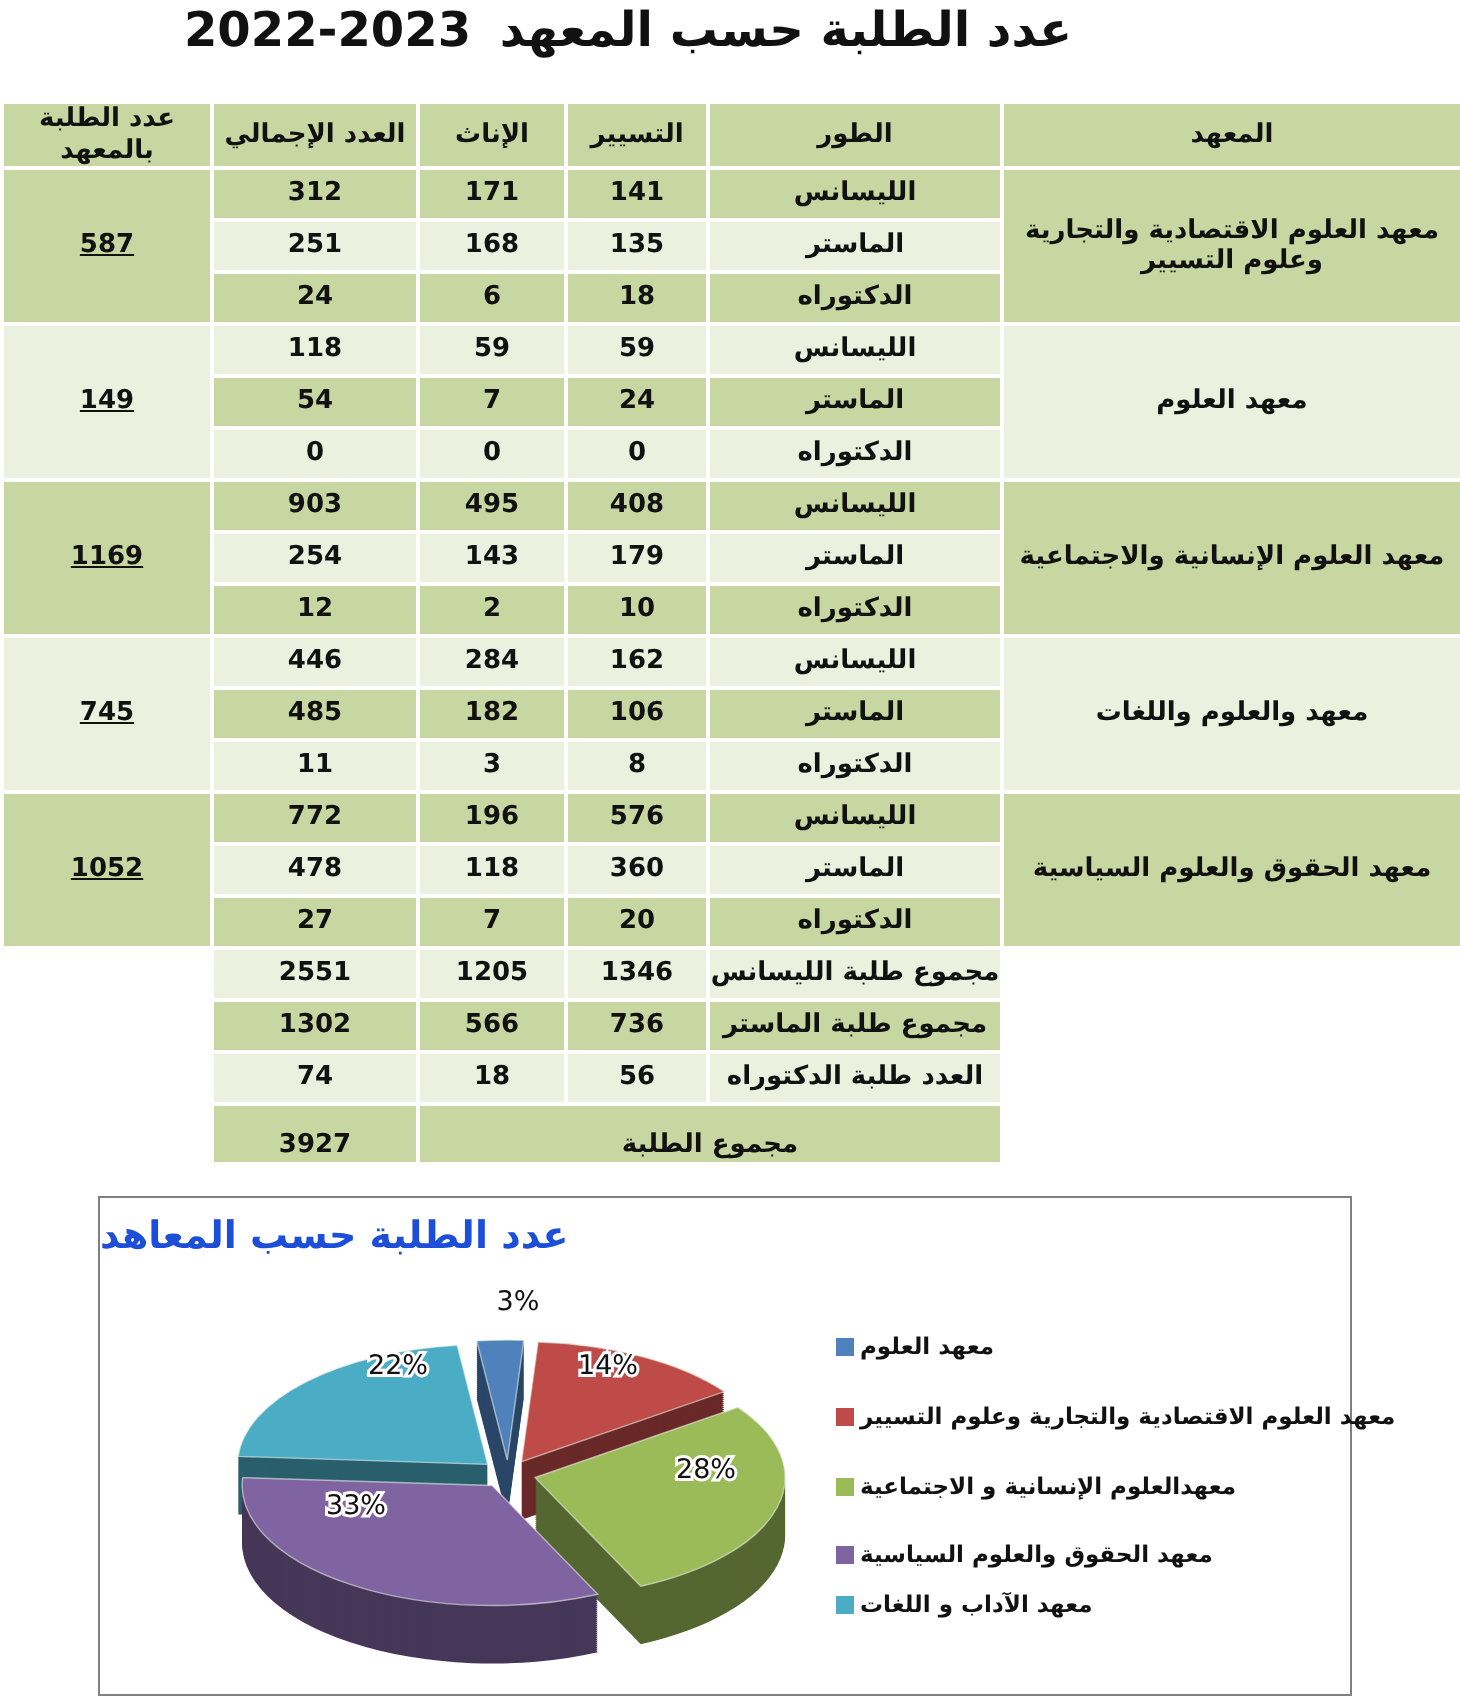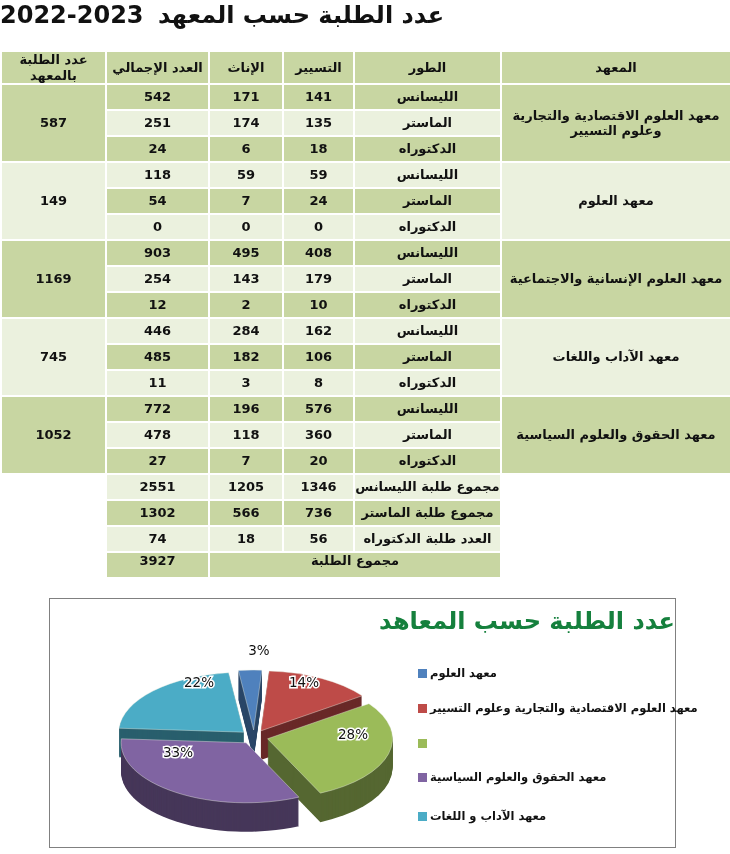--- a/index.html
+++ b/index.html
@@ -4,48 +4,48 @@
 <style>
   html,body{margin:0;padding:0;}
   body{
     width:730px;height:854px;position:relative;background:#ffffff;
     font-family:"DejaVu Sans",sans-serif;color:#111111;overflow:hidden;
   }
   :root{
     --row-dark:#C8D6A2; --row-light:#EBF1DE; --grid:#ffffff; --txt:#111111;
   }
   .page-title{
-    position:absolute;top:1px;left:0;width:628px;text-align:left;
+    position:absolute;top:1px;left:0;width:628px;text-align:center;
     direction:rtl;font-size:24px;font-weight:bold;letter-spacing:0;
   }
   .page-title .years{padding-right:6px;}
   table.students{
     position:absolute;top:50px;left:0;width:730px;
     border-collapse:collapse;table-layout:fixed;direction:rtl;
   }
   table.students th, table.students td{
     font-weight:bold;font-size:13px;text-align:center;vertical-align:middle;
     padding:0;border:2px solid var(--grid);color:var(--txt);line-height:1.2;
   }
   table.students thead tr{height:26px;}
   table.students tbody tr{height:26px;}
   tr.grand-row{height:34px;}
   td.dark, th.hdr{background:var(--row-dark);}
   td.light{background:var(--row-light);}
   td.c-inst{vertical-align:top;padding-top:3px;font-size:12.5px;line-height:1.3;}
-  td.c-ltot{vertical-align:top;padding-top:5px;}
+  td.c-ltot{vertical-align:top;padding-top:5px;text-decoration:underline;}
   td.c-empty{background:#ffffff;border:none;}
-  tr.grand-row td{vertical-align:top;padding-top:0;}
+  tr.grand-row td{vertical-align:top;padding-top:12px;}
   .chart-box{
     position:absolute;left:49px;top:598px;width:625px;height:248px;
     border:1px solid #808080;background:#ffffff;
   }
   .chart-title{
-    position:absolute;top:8px;left:0;width:100%;text-align:right;
-    direction:rtl;font-size:24px;font-weight:bold;color:#15803d;
+    position:absolute;top:8px;left:0;width:100%;text-align:left;
+    direction:rtl;font-size:19px;font-weight:bold;color:#1d4ed8;
   }
   .pie-svg{position:absolute;left:0;top:0;}
   .legend-item{
     position:absolute;left:368px;display:flex;align-items:center;gap:3px;height:18px;
   }
   .legend-marker{width:9px;height:9px;display:inline-block;flex:0 0 9px;}
   .legend-label{
     font-size:11.5px;font-weight:bold;white-space:nowrap;direction:rtl;color:#111111;
   }
 </style>
@@ -75,27 +75,27 @@
       <th class="hdr">العدد الإجمالي</th>
       <th class="hdr">عدد الطلبة بالمعهد</th>
     </tr>
   </thead>
   <tbody>
       <tr>
         <td class="c-inst dark" rowspan="3">معهد العلوم الاقتصادية والتجارية وعلوم التسيير</td>
         <td class="dark">الليسانس</td>
         <td class="dark">141</td>
         <td class="dark">171</td>
-        <td class="dark">542</td>
+        <td class="dark">312</td>
         <td class="c-ltot dark" rowspan="3">587</td>
       </tr>
       <tr>
         <td class="light">الماستر</td>
         <td class="light">135</td>
-        <td class="light">174</td>
+        <td class="light">168</td>
         <td class="light">251</td>
       </tr>
       <tr>
         <td class="dark">الدكتوراه</td>
         <td class="dark">18</td>
         <td class="dark">6</td>
         <td class="dark">24</td>
       </tr>
       <tr>
         <td class="c-inst light" rowspan="3">معهد العلوم</td>
@@ -131,21 +131,21 @@
         <td class="light">143</td>
         <td class="light">254</td>
       </tr>
       <tr>
         <td class="dark">الدكتوراه</td>
         <td class="dark">10</td>
         <td class="dark">2</td>
         <td class="dark">12</td>
       </tr>
       <tr>
-        <td class="c-inst light" rowspan="3">معهد الآداب واللغات</td>
+        <td class="c-inst light" rowspan="3">معهد والعلوم واللغات</td>
         <td class="light">الليسانس</td>
         <td class="light">162</td>
         <td class="light">284</td>
         <td class="light">446</td>
         <td class="c-ltot light" rowspan="3">745</td>
       </tr>
       <tr>
         <td class="dark">الماستر</td>
         <td class="dark">106</td>
         <td class="dark">182</td>
@@ -373,23 +373,24 @@
       <div class="legend-item" style="top: 65px;">
         <span class="legend-marker" style="background: rgb(79, 129, 189);"></span>
         <span class="legend-label">معهد العلوم</span>
       </div>
       <div class="legend-item" style="top: 100px;">
         <span class="legend-marker" style="background: rgb(190, 75, 72);"></span>
         <span class="legend-label">معهد العلوم الاقتصادية والتجارية وعلوم التسيير</span>
       </div>
       <div class="legend-item" style="top: 135px;">
         <span class="legend-marker" style="background: rgb(155, 187, 89);"></span>
+        <span class="legend-label">معهدالعلوم الإنسانية و الاجتماعية</span>
       </div>
       <div class="legend-item" style="top: 169px;">
         <span class="legend-marker" style="background: rgb(128, 100, 162);"></span>
         <span class="legend-label">معهد الحقوق والعلوم السياسية</span>
       </div>
-      <div class="legend-item" style="top: 208px;">
+      <div class="legend-item" style="top: 194px;">
         <span class="legend-marker" style="background: rgb(75, 172, 198);"></span>
         <span class="legend-label">معهد الآداب و اللغات</span>
       </div>
     </div>
 </div>
 
 </body></html>

